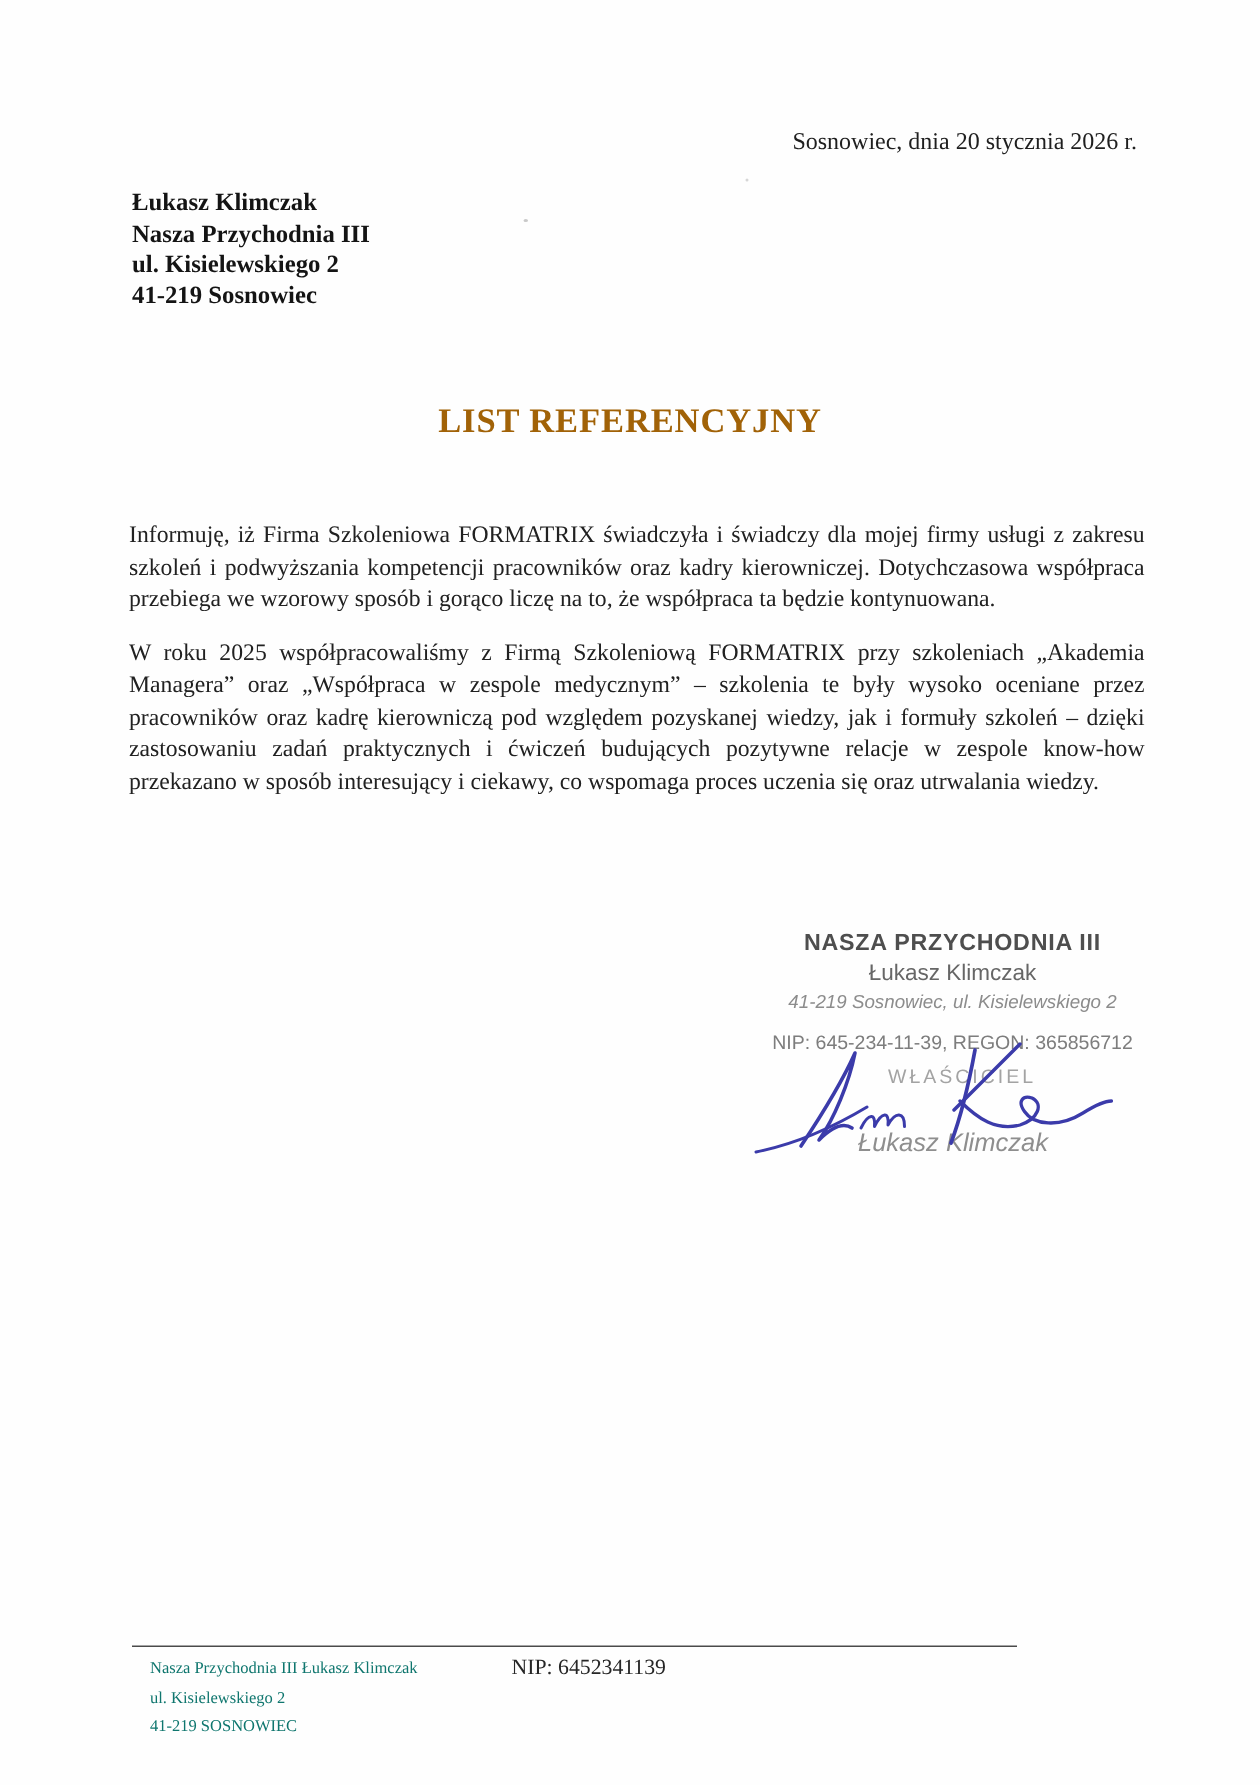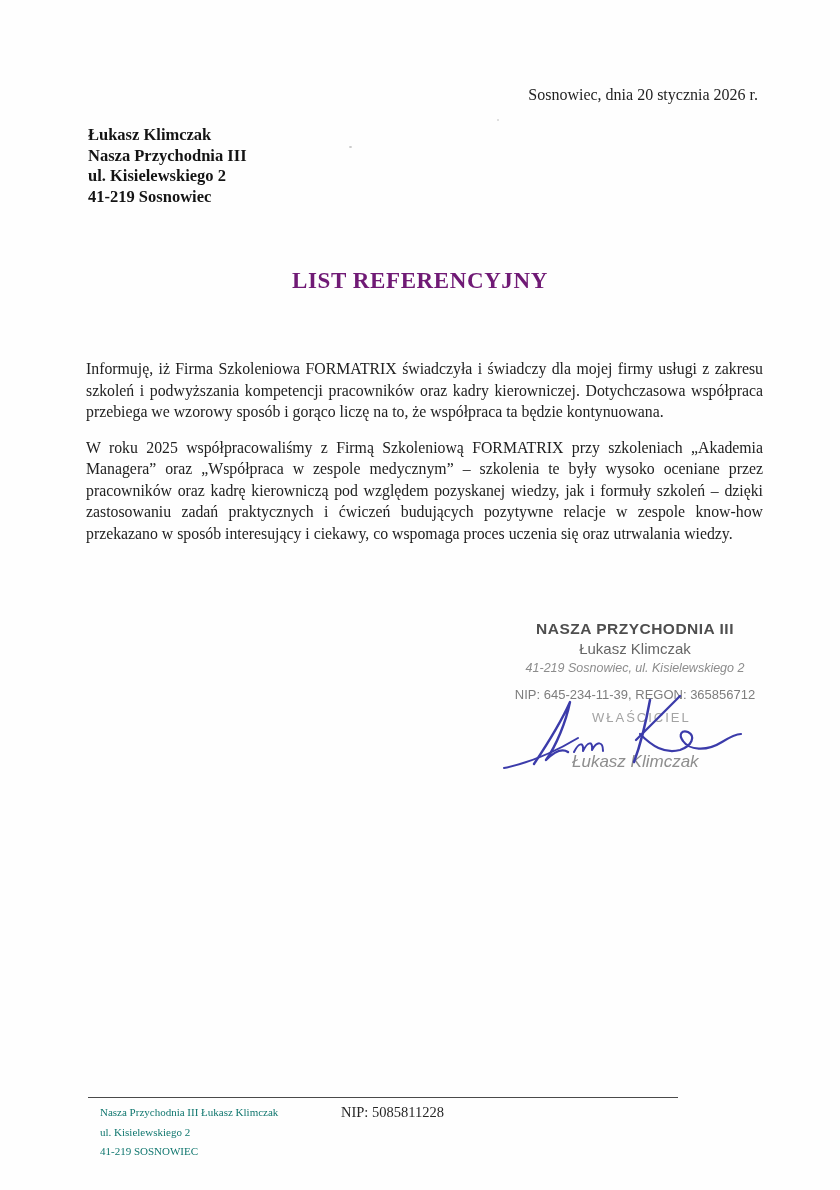--- a/index.html
+++ b/index.html
@@ -38,27 +38,27 @@
   
   .title {
     position: absolute;
     top: 268px;
     left: 0;
     width: 100%;
     text-align: center;
     font-weight: bold;
     font-size: 23px;
     letter-spacing: 0.6px;
-    color: #701a75;
+    color: #a16207;
   }
   
   .body-text {
     position: absolute;
     left: 86px;
-    top: 358px;
+    top: 346px;
     width: 677px;
     font-size: 15.8px;
     line-height: 21.5px;
     text-align: justify;
     color: #212121;
   }
   .body-text p { margin: 0 0 14px 0; }
   
   .stamp {
     position: absolute;
@@ -189,16 +189,16 @@
 
   <div class="footer-rule"></div>
 
   <div class="footer-left">
     <div>Nasza Przychodnia III Łukasz Klimczak</div>
     <div>ul. Kisielewskiego 2</div>
     <div>41-219 SOSNOWIEC</div>
   </div>
 
   <div class="footer-right">
-    <div>NIP: 5085811228</div>
+    <div>NIP: 6452341139</div>
   </div>
 
 </div>
 
 </body></html>

